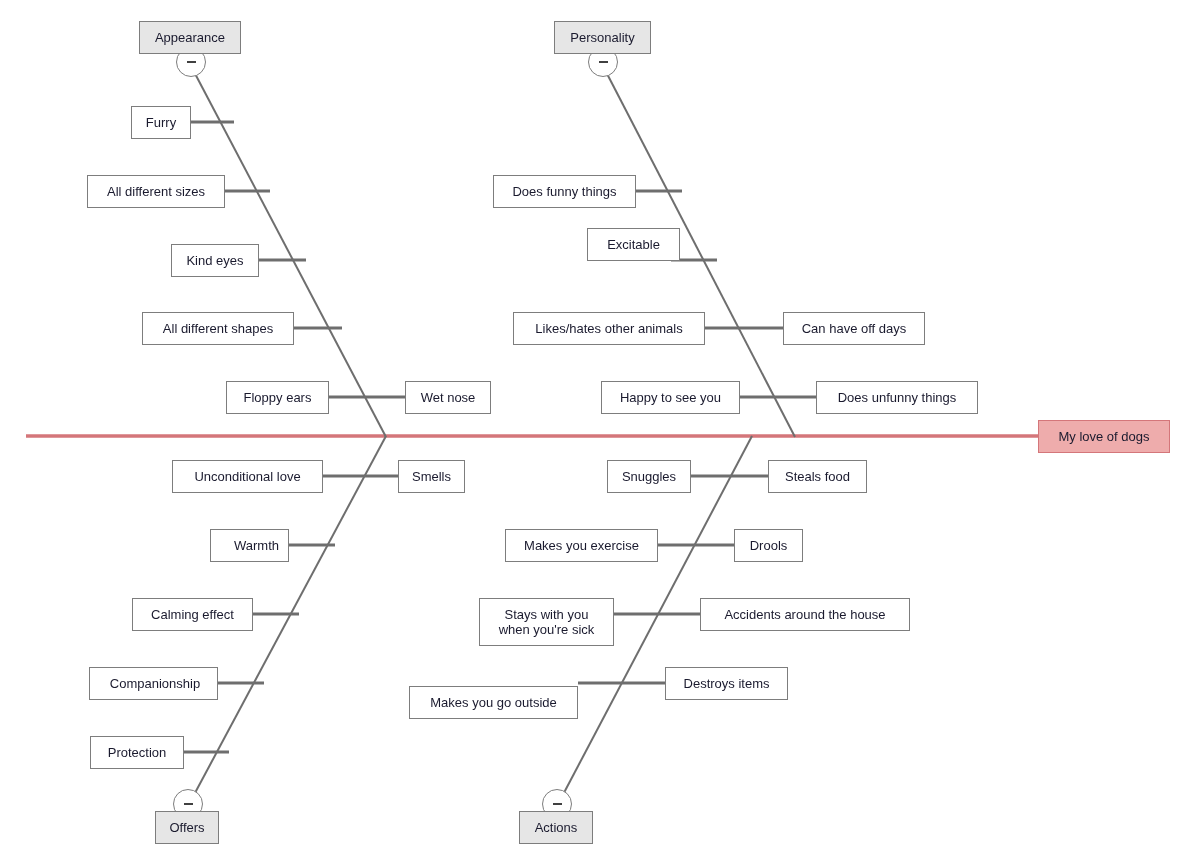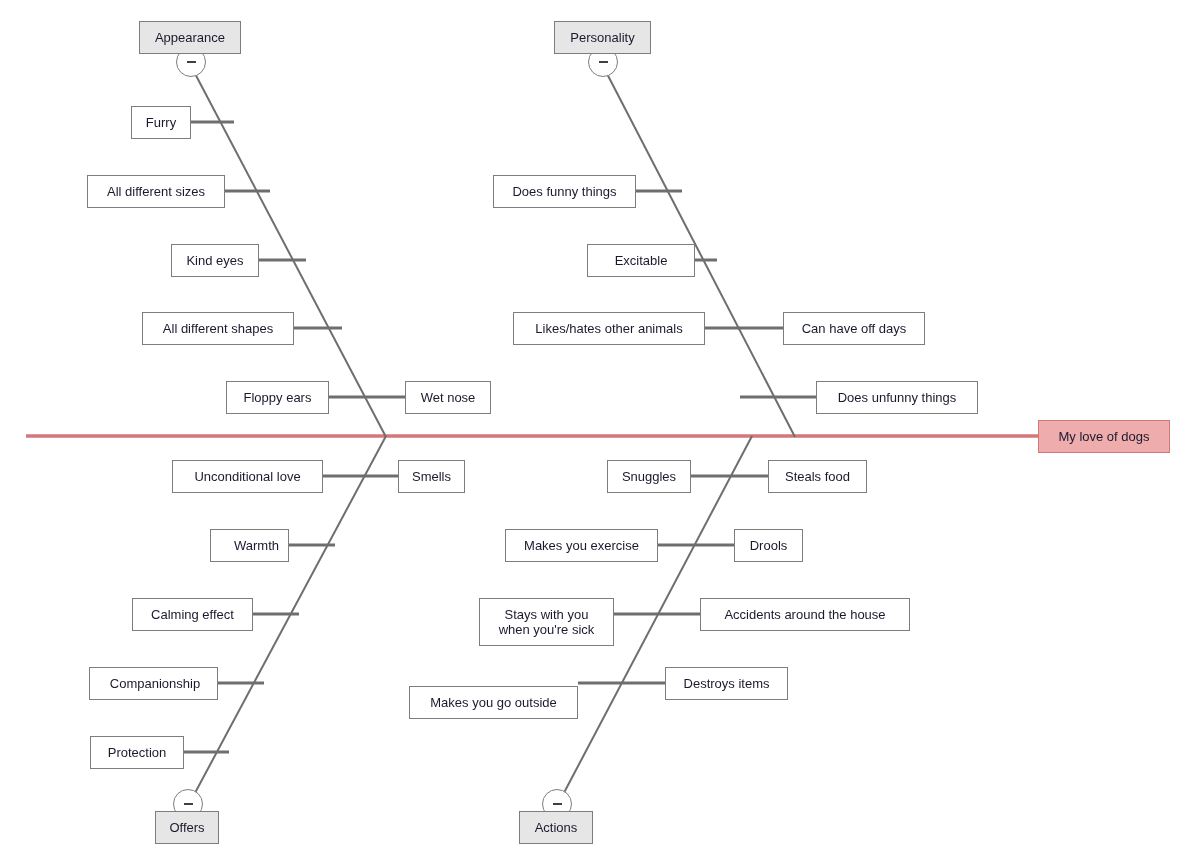--- a/index.html
+++ b/index.html
@@ -142,28 +142,31 @@
   <div class="node category" style="left:554px; top:21px; width:97px; height:33px;">
     <span>Personality</span>
   </div>
   <div class="collapse-toggle" style="left:588px; top:47px;">
     <span class="minus"></span>
   </div>
 
   <div class="node" style="left:493px; top:175px; width:143px; height:33px;">
     <span>Does funny things</span>
   </div>
-  <div class="node" style="left:587px; top:244px; width:108px; height:33px;">
+  <div class="node" style="left:587px; top:228px; width:93px; height:33px;">
     <span>Excitable</span>
   </div>
   <div class="node" style="left:513px; top:312px; width:192px; height:33px;">
     <span>Likes/hates other animals</span>
   </div>
   <div class="node" style="left:783px; top:312px; width:142px; height:33px;">
     <span>Can have off days</span>
+  </div>
+  <div class="node" style="left:601px; top:381px; width:139px; height:33px;">
+    <span>Happy to see you</span>
   </div>
   <div class="node" style="left:816px; top:381px; width:162px; height:33px;">
     <span>Does unfunny things</span>
   </div>
 
   <div class="node" style="left:172px; top:460px; width:151px; height:33px;">
     <span>Unconditional love</span>
   </div>
   <div class="node" style="left:398px; top:460px; width:67px; height:33px;">
     <span>Smells</span>

